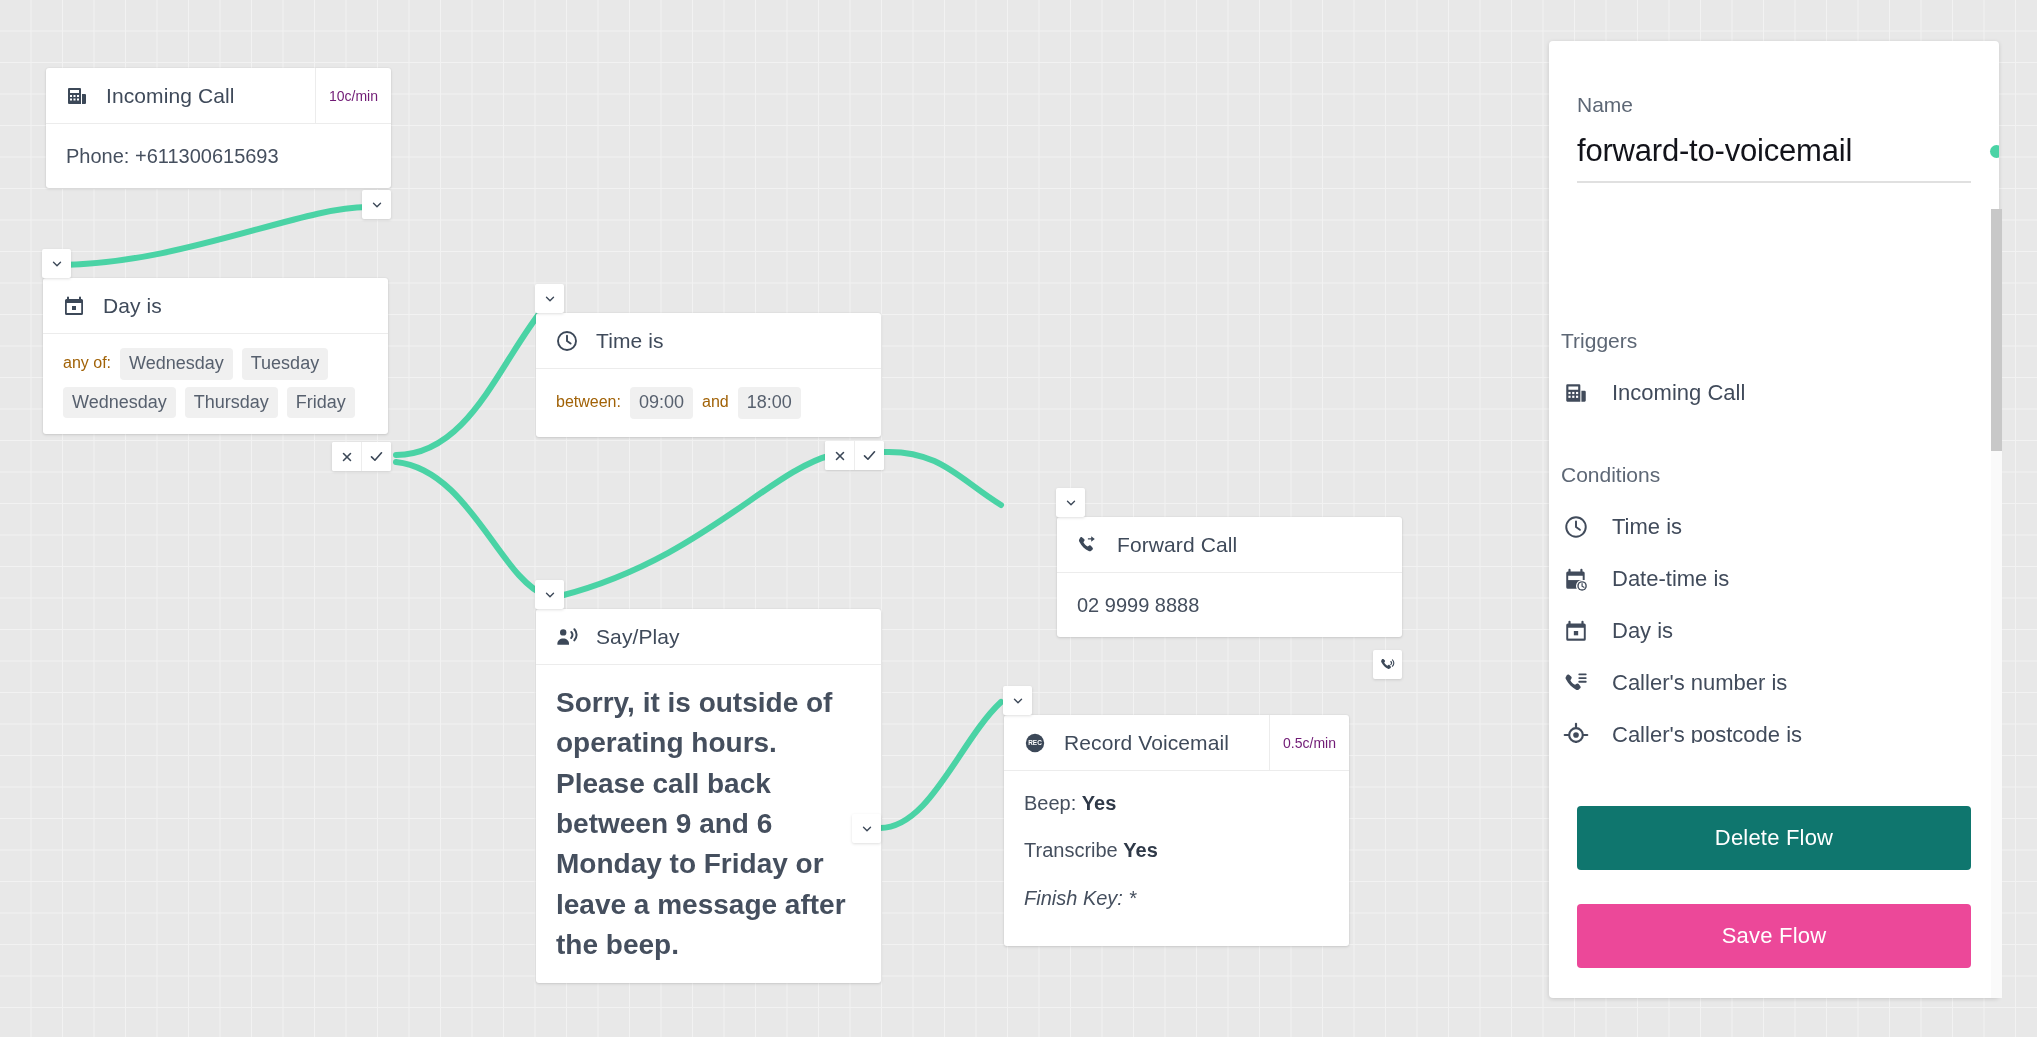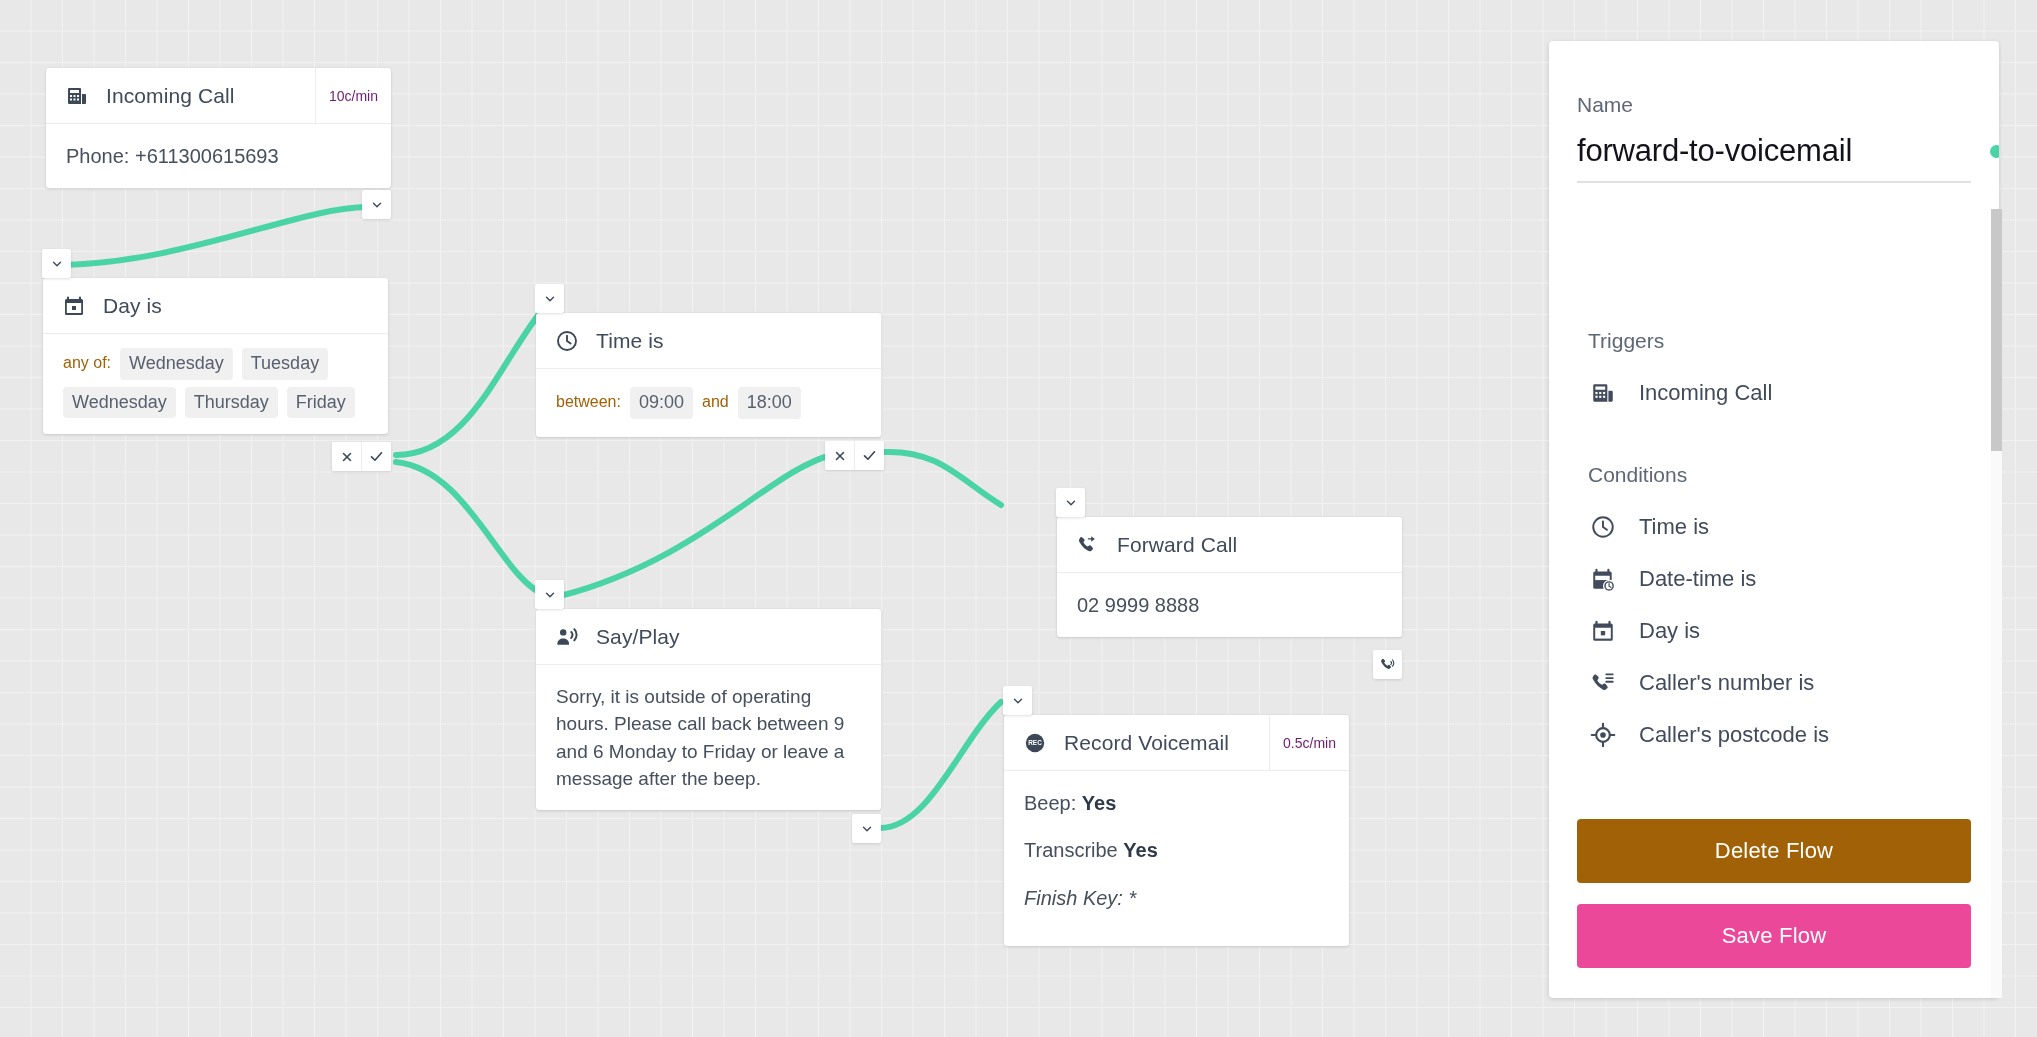--- a/index.html
+++ b/index.html
@@ -114,21 +114,21 @@
     padding: 3px 9px;
     font-size: 18px;
     color: #57606e;
     white-space: nowrap;
   }
 
   .kv { font-size: 20px; color: #454f5e; margin-bottom: 19px; }
   .kv:last-child { margin-bottom: 16px; font-style: italic; }
   .kv b { font-weight: bold; color: #2f3948; }
 
-  .say-text { font-size: 19px; color: #454f5e; line-height: 1.44; }
+  .say-text { font-size: 28px; color: #454f5e; line-height: 1.44; font-weight: bold; }
 
   
   .handle {
     position: absolute;
     width: 29px;
     height: 29px;
     background: #fff;
     box-shadow: 0 1px 3px rgba(0,0,0,0.13);
     display: flex;
     align-items: center;
@@ -210,21 +210,21 @@
     width: 13px;
     height: 13px;
     border-radius: 50%;
     background: #4ad3a5;
     margin-left: 14px;
   }
 
   .panel-scroll {
     flex: 1 1 auto;
     position: relative;
-    padding: 24px 28px 0 39px;
+    padding: 24px 28px 0 12px;
     overflow: hidden;
   }
 
   .panel-section-title {
     font-size: 21px;
     color: #5d6775;
     margin: 0 0 14px 0;
   }
   .panel-section-title.second { margin-top: 44px; }
 
@@ -261,21 +261,21 @@
     border: none;
     border-radius: 4px;
     color: #ffffff;
     font-size: 22px;
     font-family: inherit;
     padding: 19px 0;
     cursor: pointer;
     text-align: center;
     letter-spacing: .2px;
   }
-  .btn-delete { background: #a16207; margin-bottom: 21px; }
+  .btn-delete { background: #0f766e; margin-bottom: 34px; }
   .btn-save { background: #ec4899; }
 
   
   #panel-scrollbar {
     position: absolute;
     top: 209px;
     left: 1991px;
     width: 11px;
     height: 789px;
     background: #fafafa;

